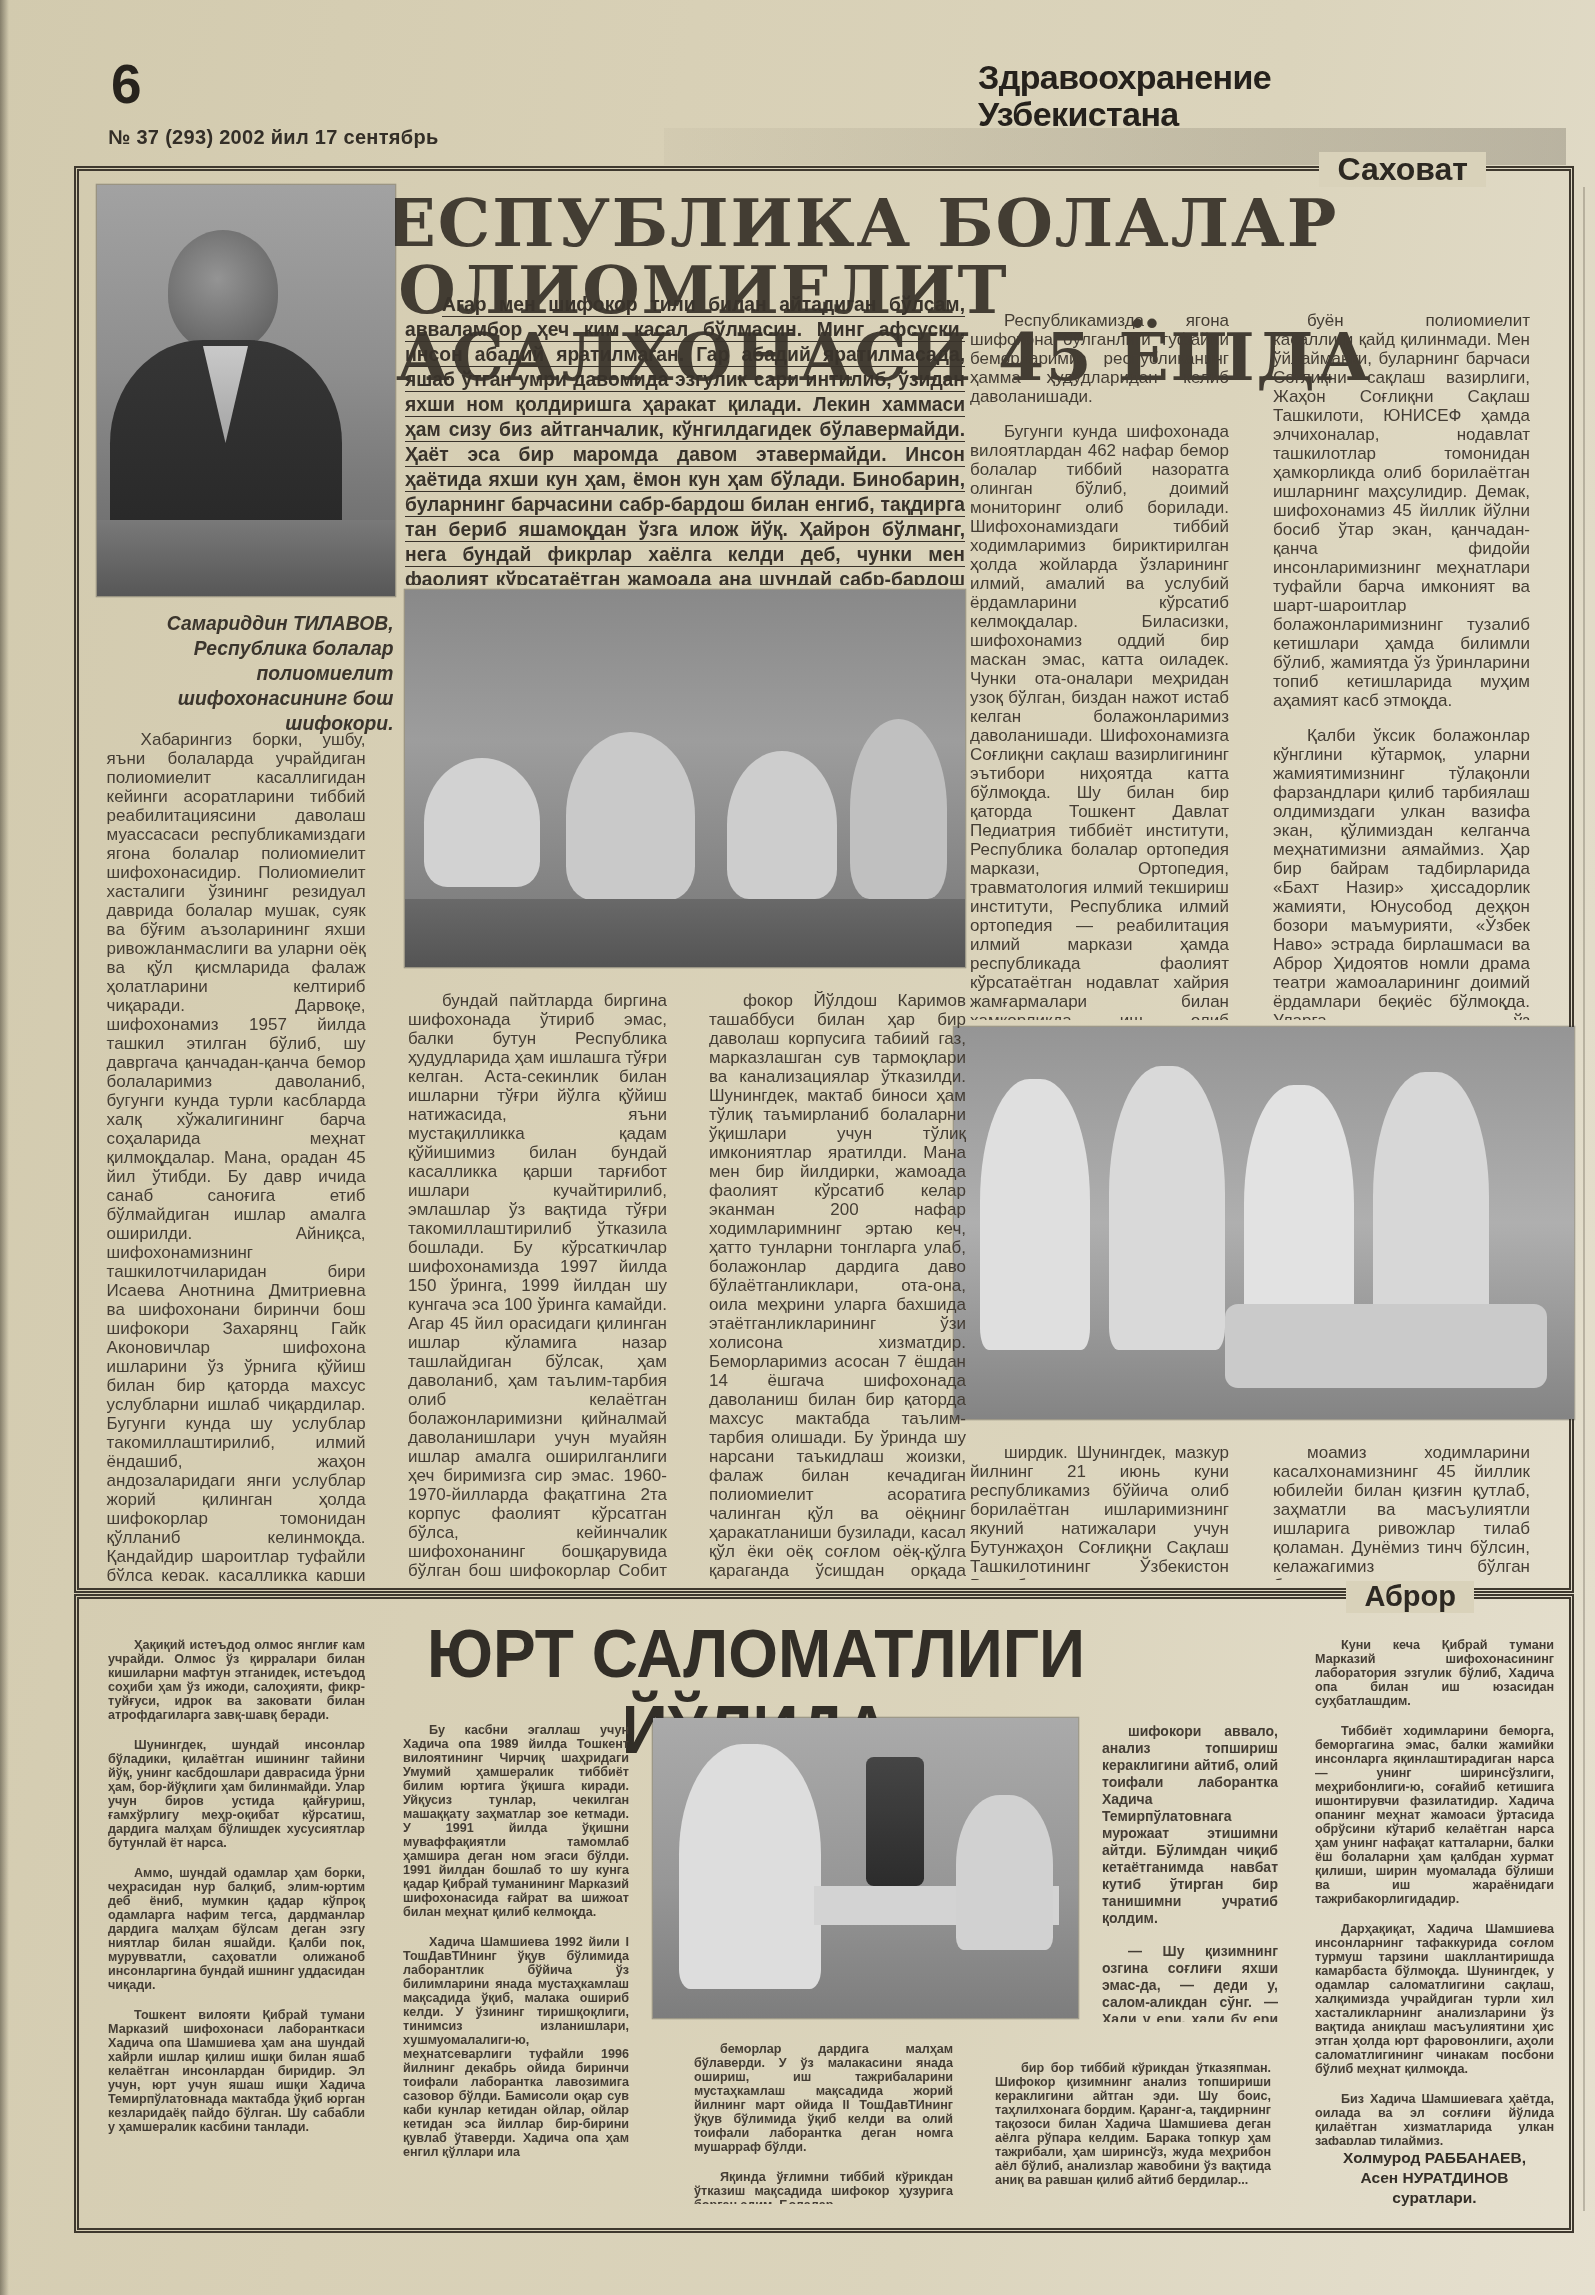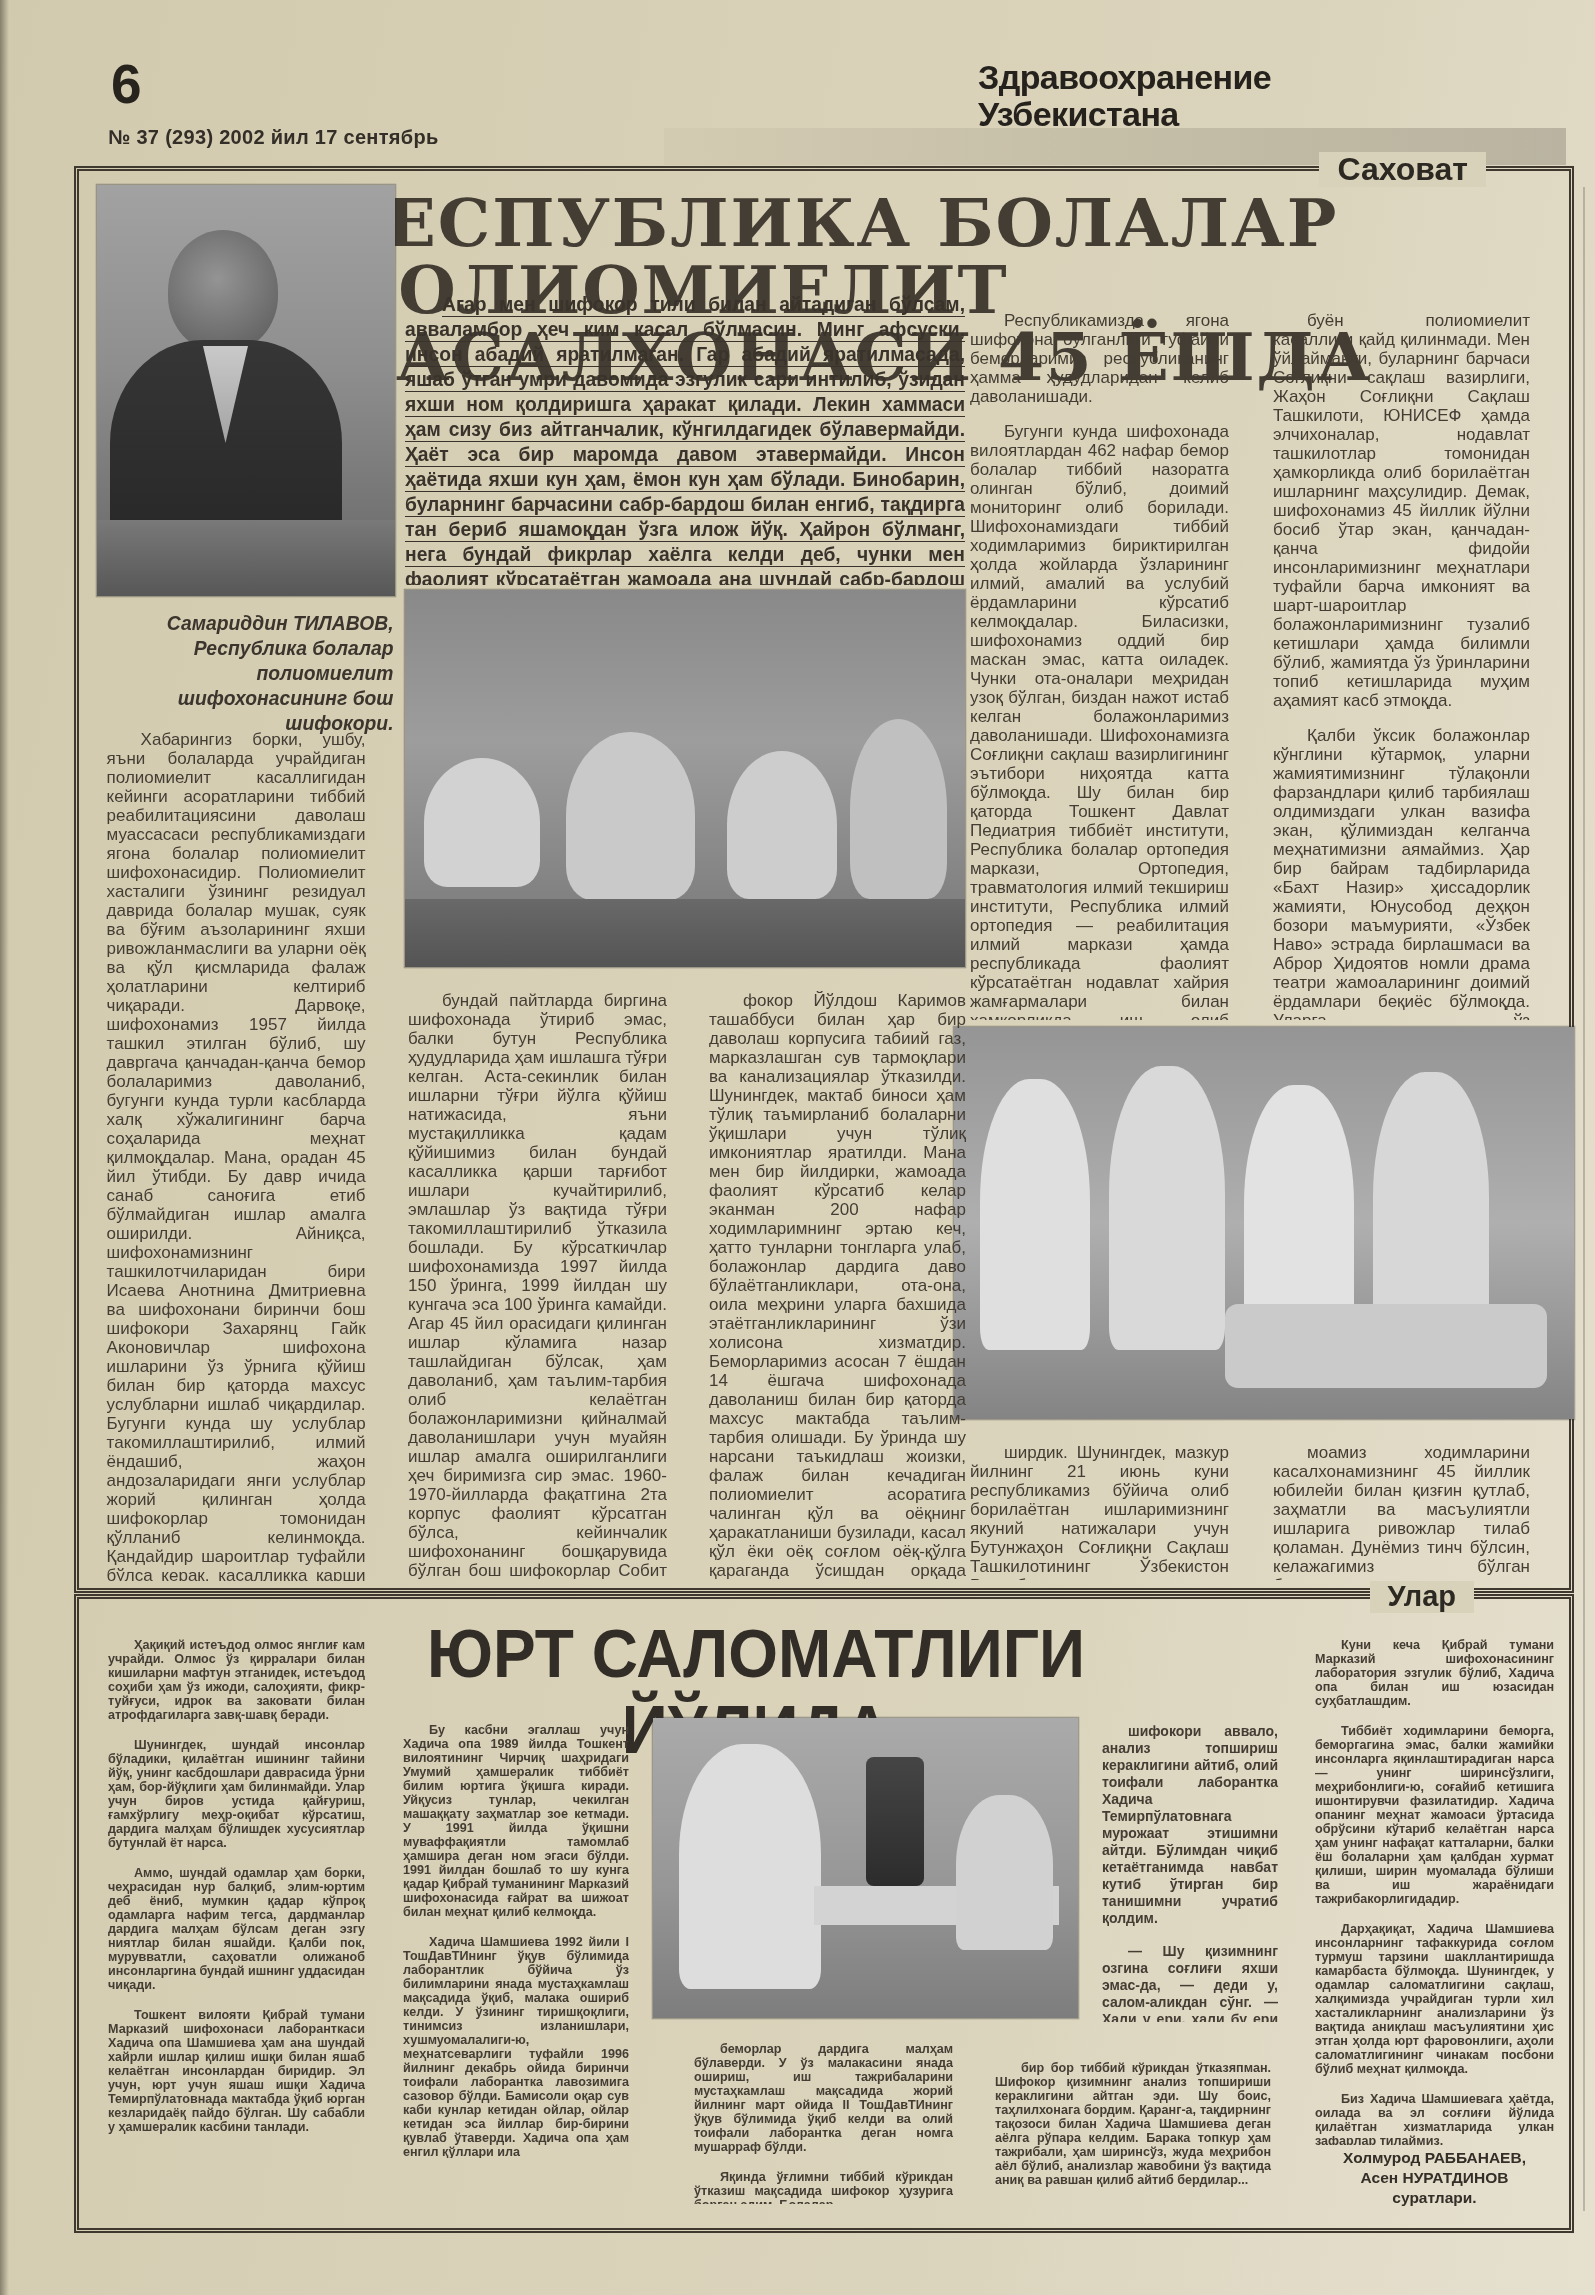--- a/index.html
+++ b/index.html
@@ -119,21 +119,21 @@
     <div class="col" style="left:1178px;top:124px;width:289px;height:725px;">
         <p>буён полиомиелит касаллиги қайд қилинмади. Мен ўйлайманки, буларнинг барчаси Соғлиқни сақлаш вазирлиги, Жаҳон Соғлиқни Сақлаш Ташкилоти, ЮНИСЕФ ҳамда элчихоналар, нодавлат ташкилотлар томонидан ҳамкорликда олиб борилаётган ишларнинг маҳсулидир. Демак, шифохонамиз 45 йиллик йўлни босиб ўтар экан, қанчадан-қанча фидойи инсонларимизнинг меҳнатлари туфайли барча имконият ва шарт-шароитлар болажонларимизнинг тузалиб кетишлари ҳамда билимли бўлиб, жамиятда ўз ўринларини топиб кетишларида муҳим аҳамият касб этмоқда.</p>
         <p>Қалби ўксик болажонлар кўнглини кўтармоқ, уларни жамиятимизнинг тўлақонли фарзандлари қилиб тарбиялаш олдимиздаги улкан вазифа экан, қўлимиздан келганча меҳнатимизни аямаймиз. Ҳар бир байрам тадбирларида «Бахт Назир» ҳиссадорлик жамияти, Юнусобод деҳқон бозори маъмурияти, «Ўзбек Наво» эстрада бирлашмаси ва Аброр Ҳидоятов номли драма театри жамоаларининг доимий ёрдамлари беқиёс бўлмоқда. Уларга ўз миннатдорчилигимизни билдирамиз. Мен жа-</p>
       </div>
     <div class="col" style="left:1178px;top:1256px;width:289px;height:153px;">
         <p>моамиз ходимларини касалхонамизнинг 45 йиллик юбилейи билан қизғин қутлаб, заҳматли ва масъулиятли ишларига ривожлар тилаб қоламан. Дунёмиз тинч бўлсин, келажагимиз бўлган болажонларимиз ҳеч қачон дард азобида қийналмасинлар.</p>
       </div>
   </section>
 
   <section class="box a2">
-    <div class="seclabel s2">Улар</div>
+    <div class="seclabel s2">Аброр</div>
 
     <h2 class="hl2" style="margin:0;">ЮРТ САЛОМАТЛИГИ ЙЎЛИДА</h2>
 
     <div class="photo ph-lab" style="left:574px;top:119px;width:425px;height:300px;">
       <div class="fig" style="left:26px;top:26px;width:142px;height:245px;border-radius:45% 45% 8% 8%;background:#e2ddcf;"></div>
       <div class="fig" style="left:213px;top:39px;width:58px;height:129px;background:linear-gradient(180deg,#4a453c,#2f2c26);border-radius:7.7px;"></div>
       <div class="fig" style="left:161px;top:168px;width:245px;height:39px;background:#d8d3c4;"></div>
       <div class="fig" style="left:303px;top:77px;width:97px;height:155px;border-radius:45% 45% 8% 8%;background:#d6d1c2;"></div>
     </div>
 

